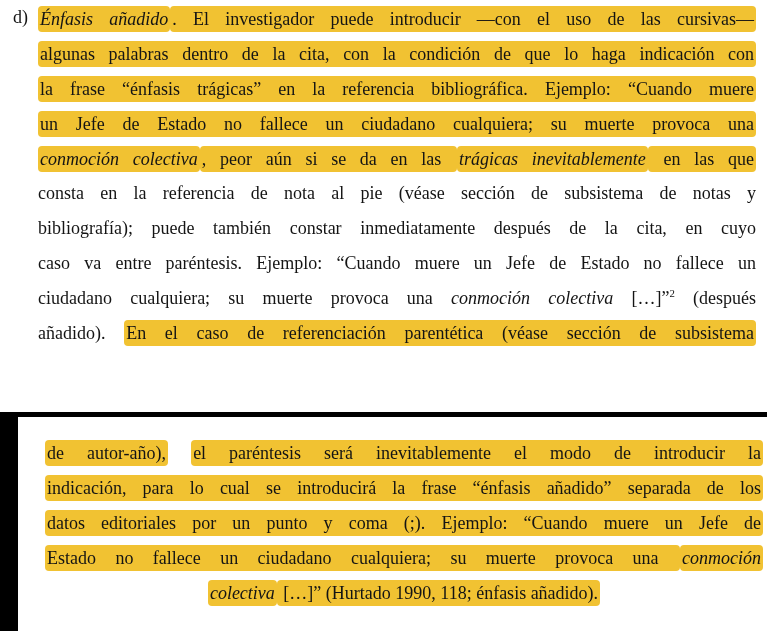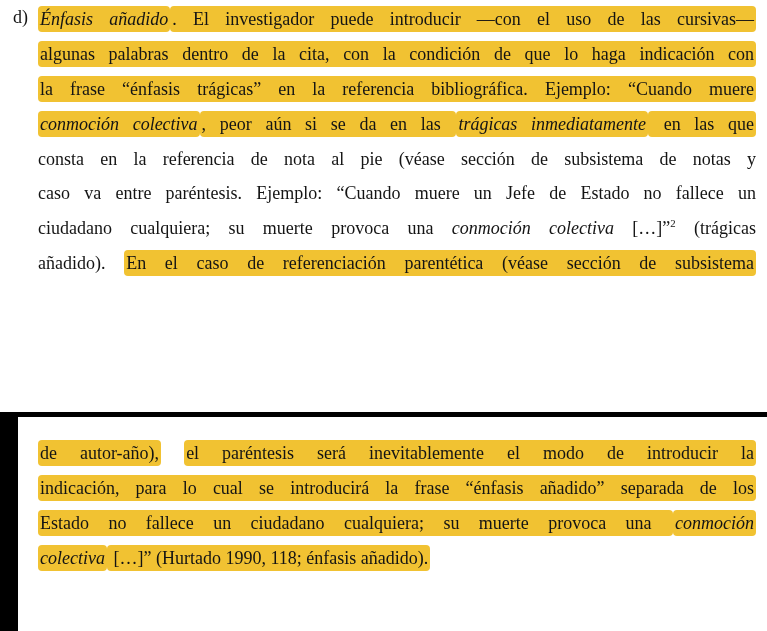--- a/index.html
+++ b/index.html
@@ -15,35 +15,35 @@
     overflow: hidden;
     font-family: "Liberation Serif", "DejaVu Serif", serif;
     font-size: 18px;
     color: #141414;
   }
   .textblock {
     position: absolute;
   }
   #block1 { left: 13px; top: 2px; width: 743px; }
   #block1 .lines { margin-left: 25px; }
-  #block2 { left: 38px; top: 436px; width: 718px; }
+  #block2 { left: 45px; top: 436px; width: 718px; }
   .list-label {
     position: absolute;
     left: 0;
     top: 5px;
   }
   .tline {
     height: 34.9px;
     line-height: 34.9px;
     text-align: justify;
     text-align-last: justify;
     white-space: normal;
   }
   .tline.no-just {
-    text-align: left;
+    text-align: center;
     text-align-last: auto;
   }
   .hl {
     background: var(--hl, #F1C232);
     border-radius: 4px;
     padding: 3px 2px;
     box-decoration-break: clone;
   }
   .it { font-style: italic; }
   sup {
@@ -73,33 +73,36 @@
 <body>
 
 <div id="canvas" style="color: rgb(20, 20, 20);">
 
   <div id="block1" class="textblock">
     <span class="list-label">d)</span>
     <div class="lines" id="block1-lines">
         <div class="tline"><span class="hl it">Énfasis añadido</span><span class="hl">. El investigador puede introducir —con el uso de las cursivas—</span></div>
         <div class="tline"><span class="hl">algunas palabras dentro de la cita, con la condición de que lo haga indicación con</span></div>
         <div class="tline"><span class="hl">la frase “énfasis trágicas” en la referencia bibliográfica. Ejemplo: “Cuando muere</span></div>
-        <div class="tline"><span class="hl it">conmoción colectiva</span><span class="hl">, peor aún si se da en las </span><span class="hl it">trágicas inmediatamente</span><span class="hl"> en las que</span></div>
+        <div class="tline"><span class="hl">un Jefe de Estado no fallece un ciudadano cualquiera; su muerte provoca una</span></div>
+        <div class="tline"><span class="hl it">conmoción colectiva</span><span class="hl">, peor aún si se da en las </span><span class="hl it">trágicas inevitablemente</span><span class="hl"> en las que</span></div>
         <div class="tline"><span>consta en la referencia de nota al pie (véase sección de subsistema de notas y</span></div>
+        <div class="tline"><span>bibliografía); puede también constar inmediatamente después de la cita, en cuyo</span></div>
         <div class="tline"><span>caso va entre paréntesis. Ejemplo: “Cuando muere un Jefe de Estado no fallece un</span></div>
-        <div class="tline"><span>ciudadano cualquiera; su muerte provoca una </span><span class="it">conmoción colectiva</span><span> […]”</span><sup>2</sup><span> (trágicas</span></div>
+        <div class="tline"><span>ciudadano cualquiera; su muerte provoca una </span><span class="it">conmoción colectiva</span><span> […]”</span><sup>2</sup><span> (después</span></div>
         <div class="tline"><span>añadido). </span><span class="hl">En el caso de referenciación parentética (véase sección de subsistema</span></div>
       </div>
   </div>
 
   <div class="sep-top"></div>
   <div class="sep-left"></div>
 
   <div id="block2" class="textblock">
     <div class="lines" id="block2-lines">
         <div class="tline"><span class="hl">de autor-año),</span><span> </span><span class="hl">el paréntesis será inevitablemente el modo de introducir la</span></div>
         <div class="tline"><span class="hl">indicación, para lo cual se introducirá la frase “énfasis añadido” separada de los</span></div>
+        <div class="tline"><span class="hl">datos editoriales por un punto y coma (;). Ejemplo: “Cuando muere un Jefe de</span></div>
         <div class="tline"><span class="hl">Estado no fallece un ciudadano cualquiera; su muerte provoca una </span><span class="hl it">conmoción</span></div>
         <div class="tline no-just"><span class="hl it">colectiva</span><span class="hl"> […]” (Hurtado 1990, 118; énfasis añadido).</span></div>
       </div>
   </div>
 
 </div>
 
 </body></html>

